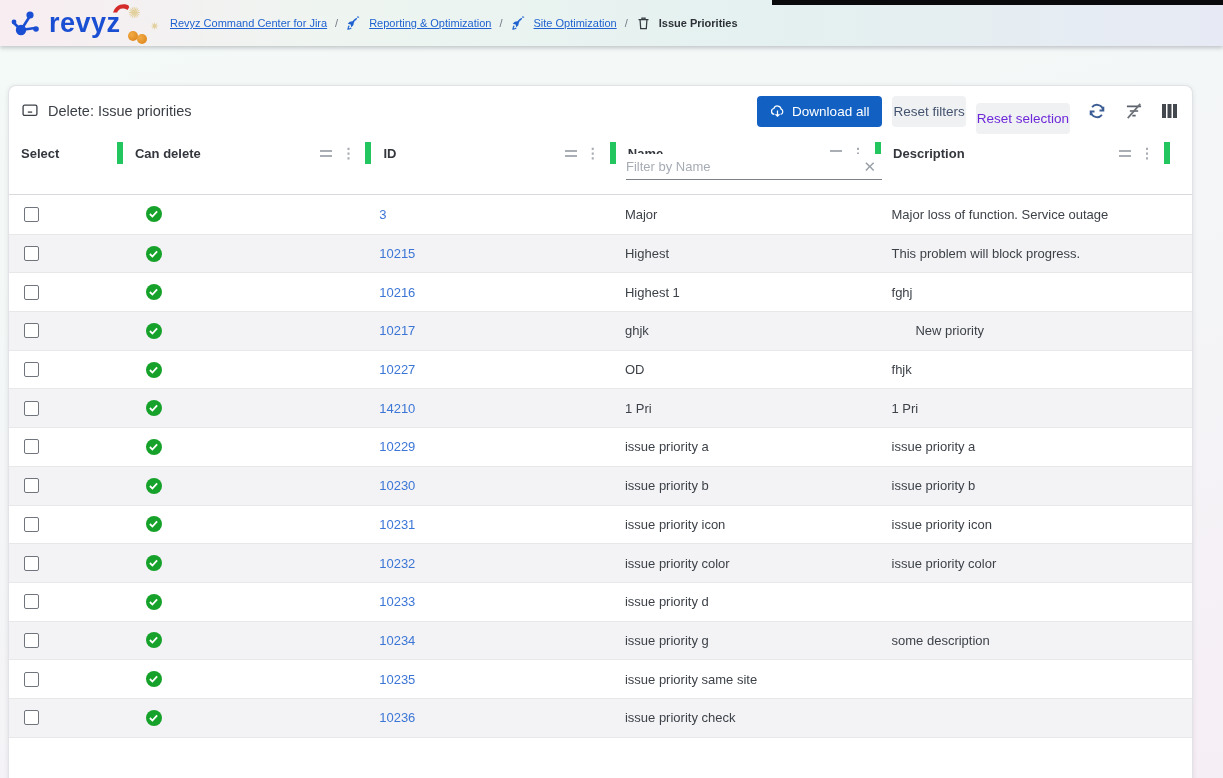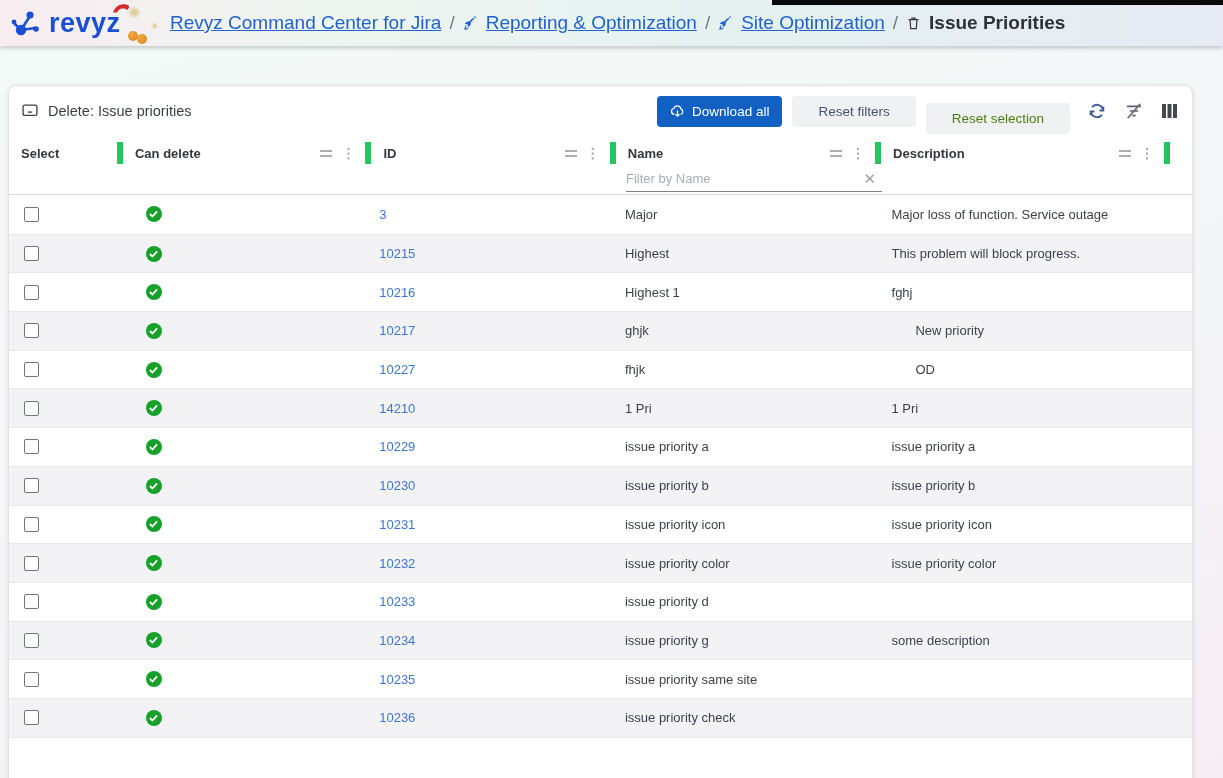--- a/index.html
+++ b/index.html
@@ -21,59 +21,59 @@
   .logo-text { font-size:27px; font-weight:bold; color:#1b4fd3; letter-spacing:.5px; margin-left:3px; }
   .santa-hat { position:absolute; left:100px; top:1px; }
   .firework { position:absolute; color:rgba(205,170,60,.45); font-size:15px; }
   .fw1 { left:118px; top:4px; }
   .fw2 { left:140px; top:20px; font-size:11px; }
   .orange { position:absolute; width:10px; height:10px; border-radius:50%;
     background:radial-gradient(circle at 35% 35%, #f3ab45, #d97f16); }
   .or1 { left:118px; top:31px; }
   .or2 { left:127px; top:34px; }
   
-  .breadcrumb { display:flex; align-items:center; gap:8px; margin-left:8px; font-size:19px; white-space:nowrap; }
+  .breadcrumb { display:flex; align-items:center; gap:8px; margin-left:8px; font-size:11px; white-space:nowrap; }
   .bc-link { color:#1f62cf; text-decoration:underline; cursor:pointer; }
   .bc-sep { color:#737a84; }
   .bc-current { color:#2e3238; font-weight:bold; }
   .bc-icon { display:inline-flex; align-items:center; }
   
   .page-bg { position:absolute; left:0; right:0; top:46px; bottom:0;
     background:linear-gradient(165deg,#f4faf7 0%, #f4f5f7 55%, #f6eef5 100%); }
   
   .panel {
     position:absolute; left:8px; top:85px; width:1185px; height:760px;
     background:#fff; border:1px solid #e2e3e7; border-bottom:none;
     border-radius:8px 8px 0 0; box-shadow:0 1px 5px rgba(40,40,60,.10);
   }
   .panel-toolbar { display:flex; align-items:center; height:50px; padding:0 14px 0 12px; }
   .panel-title { margin-left:9px; font-size:14.5px; color:#3a3f46; }
   .tb-spacer { flex:1; }
   .btn { height:31px; border:none; border-radius:4px; font-size:13.5px;
     font-family:"Liberation Sans", sans-serif; display:flex; align-items:center; cursor:pointer; }
   .btn-primary { background:#1160c2; color:#fff; padding:12px 13px; gap:7px; }
-  .btn-secondary { background:#f0f1f3; color:#44546f; padding:0 26px; margin-left:10px; }
-  .btn-disabled { color:#4d7c0f; cursor:default;margin-top:15px; }
+  .btn-secondary { background:#f0f1f3; color:#44546f; padding:0 1px; margin-left:10px; }
+  .btn-disabled { color:#6d28d9; cursor:default;margin-top:15px; }
   .tool-icon { margin-left:17px; display:inline-flex; cursor:pointer; }
   
   .thead { position:relative; height:59px; border-bottom:1px solid #d8d9dd; }
   .thead-labels { display:flex; height:33px; padding-top:6px; }
   .th { display:flex; align-items:center; height:22px; padding:0 10px 0 12px;
     font-weight:bold; font-size:13px; color:#33363c; }
   .th + .th { border-left:6px solid #22c55e; }
   .c-select { width:109px; }
   .c-candelete { width:251px; }
   .c-id { width:247px; }
   .c-name { width:268px; }
   .c-desc { width:292px; }
   .c-end { flex:1; }
   .th-meta { margin-left:auto; display:flex; align-items:center; gap:9px; }
   .icon-eq { width:12px; height:7px; border-top:2px solid #a9adb4; border-bottom:2px solid #a9adb4; }
   .icon-dots { color:#a9adb4; font-size:14px; line-height:10px; }
-  .filter-wrap { position:absolute; left:617px; top:30px; width:256px; height:26px;
+  .filter-wrap { position:absolute; left:617px; top:18px; width:256px; height:26px;
     border-bottom:1px solid #7c828a; display:flex; align-items:center; background:#fff; }
   .filter-wrap input { border:none; outline:none; flex:1; font-size:13px; color:#3a3f46;
     font-family:"Liberation Sans", sans-serif; background:transparent; }
   .filter-wrap input::placeholder { color:#a7acb4; }
   .filter-clear { color:#9aa0a8; font-size:15px; padding:0 6px; cursor:pointer; }
   
   .trow { display:flex; align-items:center; height:38.7px; }
   .trow + .trow { border-top:1px solid #e7e8ea; }
   .trow:nth-child(even) { background:#f3f3f5; }
   .cell { padding:0 10px 0 12px; font-size:13px; color:#3d4249; white-space:nowrap; overflow:hidden; display:flex; align-items:center; }
@@ -309,22 +309,22 @@
     <div class="cell c-candelete">
       <span class="check-circle">
         <svg width="9" height="8" viewBox="0 0 10 8">
               <path d="M1 4l2.8 2.8L9 1" stroke="#fff" stroke-width="2" fill="none"></path>
             </svg>
       </span>
     </div>
     <div class="cell c-id">
           <a class="id-link">10227</a>
         </div>
+    <div class="cell c-name">OD</div>
     <div class="cell c-desc">fhjk</div>
-    <div class="cell c-name">OD</div>
     <div class="cell c-end"></div>
   </div>
       <div class="trow">
     <div class="cell c-select">
       <span class="checkbox"></span>
     </div>
     <div class="cell c-candelete">
       <span class="check-circle">
         <svg width="9" height="8" viewBox="0 0 10 8">
               <path d="M1 4l2.8 2.8L9 1" stroke="#fff" stroke-width="2" fill="none"></path>

